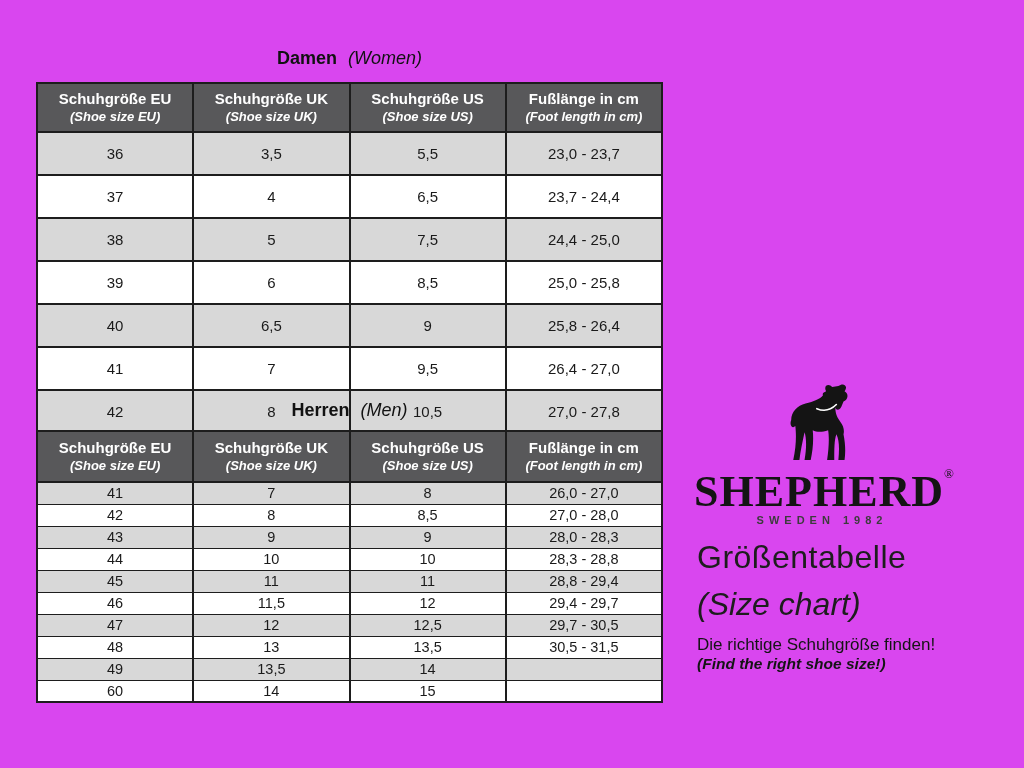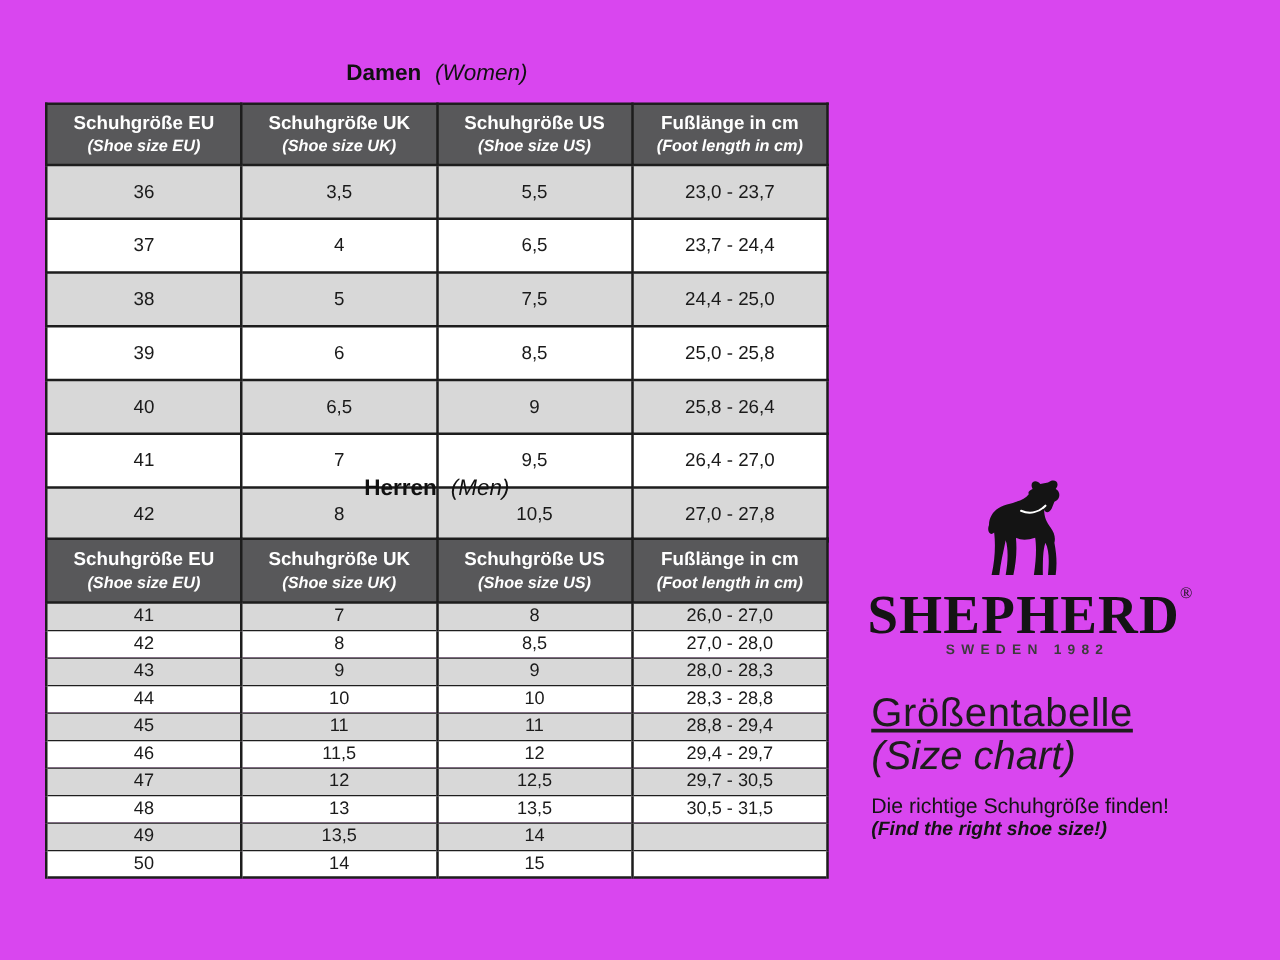--- a/index.html
+++ b/index.html
@@ -19,21 +19,21 @@
   .page{position:relative;width:1024px;height:768px;background:#d946ef;}
 
   
   .tbl-title{
     position:absolute;left:36px;width:627px;
     text-align:center;font-size:18px;color:#111;
   }
   .tbl-title .t-bold{font-weight:bold;}
   .tbl-title .t-ital{font-style:italic;font-weight:400;margin-left:6px;}
   #women-title{top:48px;}
-  #men-title{top:380px;}
+  #men-title{top:400px;}
 
   
   table.size-table{
     position:absolute;left:36px;width:627px;
     border-collapse:collapse;table-layout:fixed;
     border:2px solid var(--border);
   }
   #women-table{top:82px;}
   #men-table{top:430px;}
 
@@ -64,22 +64,22 @@
     font-family:"Liberation Serif", serif;font-weight:bold;
     font-size:44px;letter-spacing:1px;color:#141414;white-space:nowrap;
   }
   #brand-line sup{font-size:13px;font-weight:normal;vertical-align:28px;letter-spacing:0;}
   #brand-tagline{
     position:absolute;left:694px;top:514px;width:256px;
     text-align:center;font-size:11px;letter-spacing:5px;
     color:#3c3c3c;font-weight:bold;
   }
   #heading-de{
-    position:absolute;left:697px;top:552px;
-    font-size:32px;color:#1d1d1d;letter-spacing:0.5px;text-decoration:underline;
+    position:absolute;left:697px;top:539px;
+    font-size:32px;color:#1d1d1d;letter-spacing:0.5px;
   }
   #heading-en{
     position:absolute;left:697px;top:586px;
     font-size:32px;font-style:italic;color:#1d1d1d;
   }
   #note-de{
     position:absolute;left:697px;top:635px;
     font-size:17px;color:#141414;
   }
   #note-en{
@@ -237,21 +237,21 @@
           <td>13,5</td>
           <td>30,5 - 31,5</td>
         </tr>
         <tr class="alt">
           <td>49</td>
           <td>13,5</td>
           <td>14</td>
           <td></td>
         </tr>
         <tr>
-          <td>50</td>
+          <td>60</td>
           <td>14</td>
           <td>15</td>
           <td></td>
         </tr>
       </tbody>
     </table>
 
   <svg id="lamb" viewBox="0 0 66 78" xmlns="http://www.w3.org/2000/svg" aria-hidden="true">
     <path fill="#141414" d="
       M36 8

